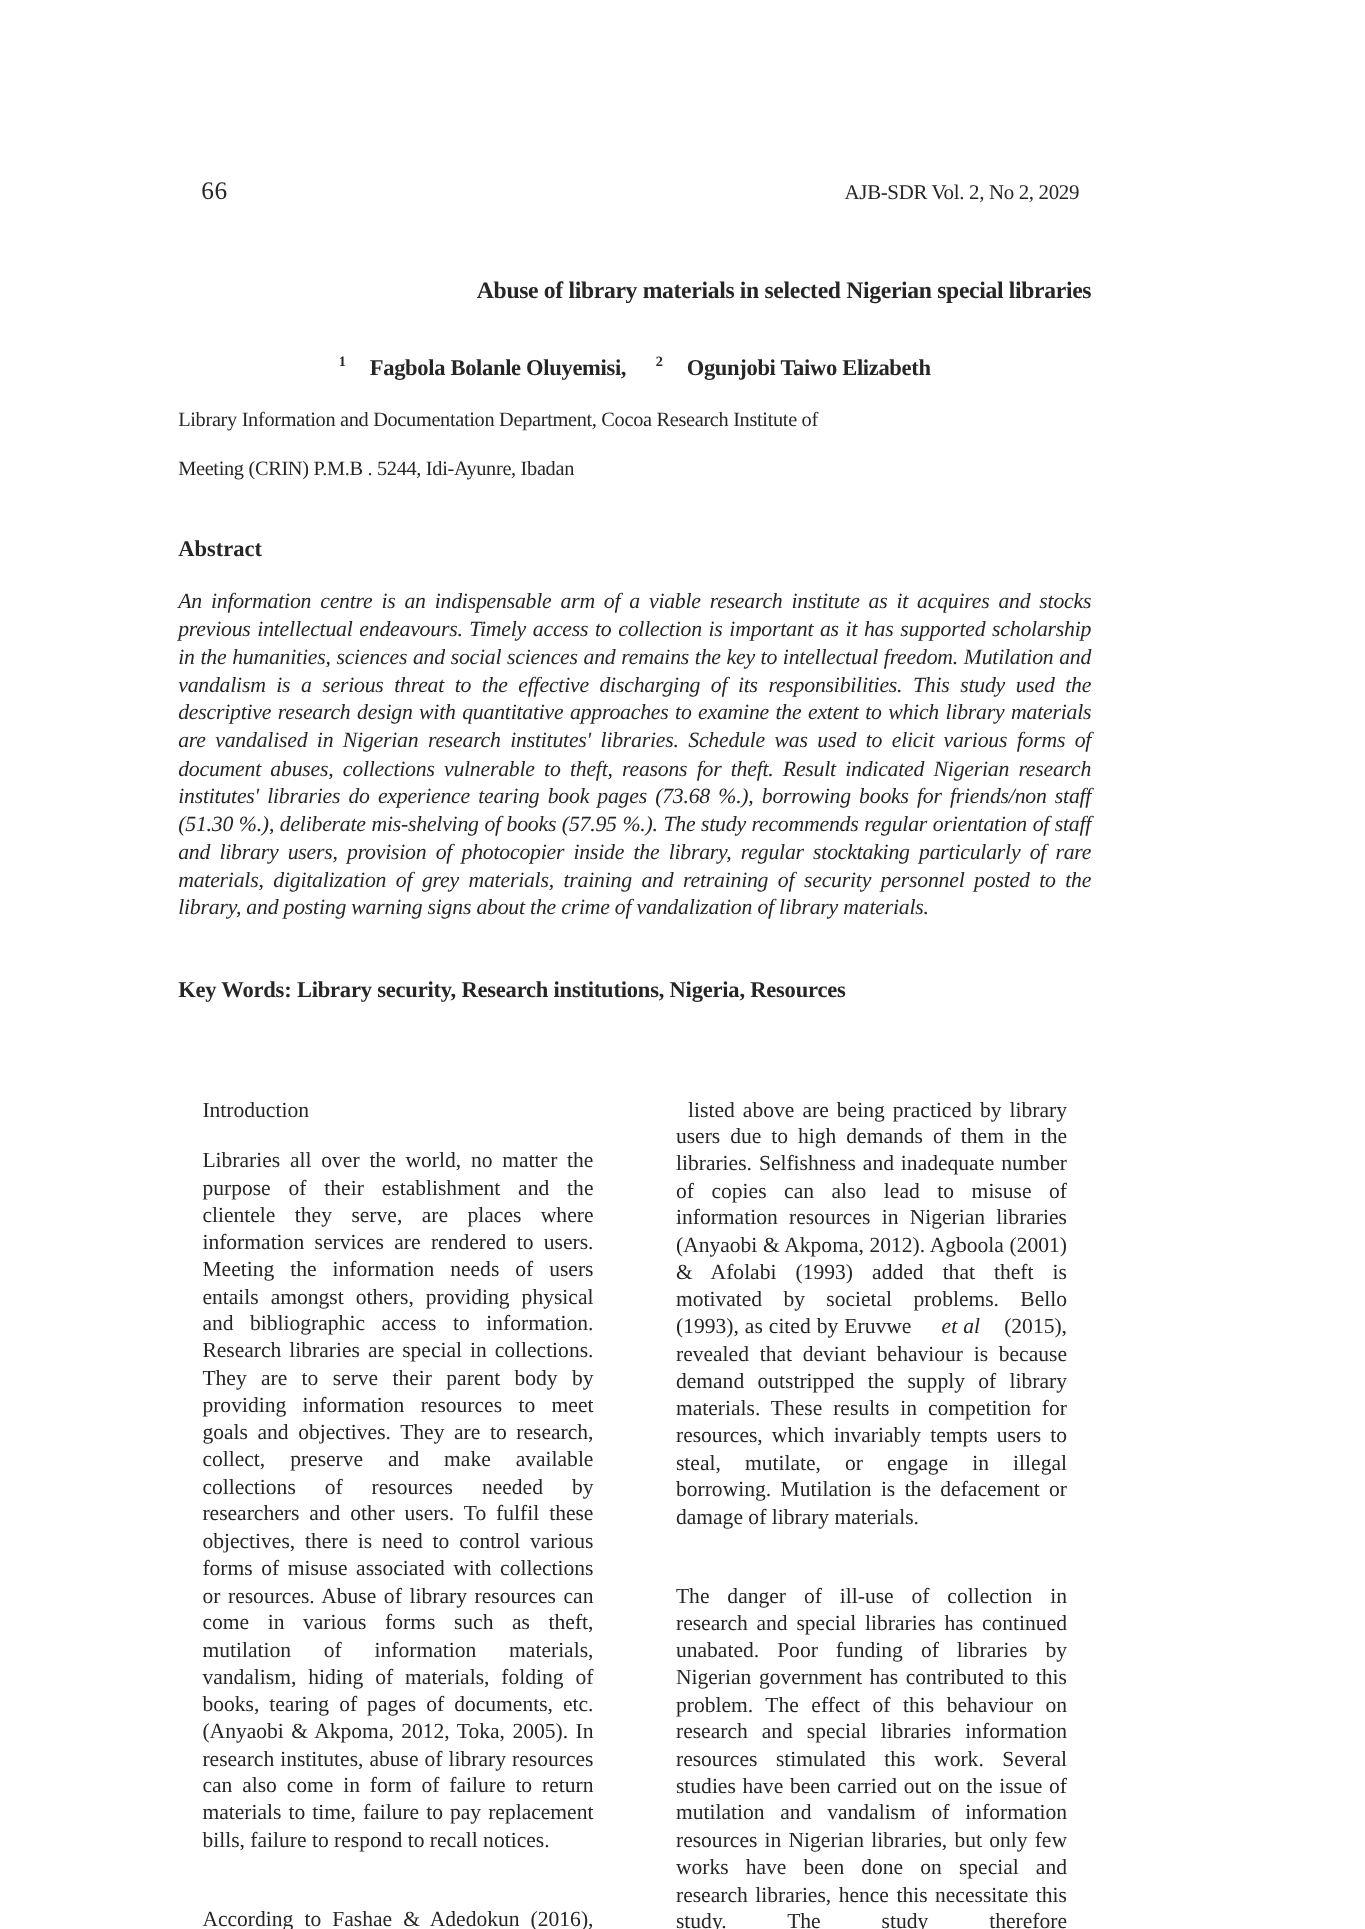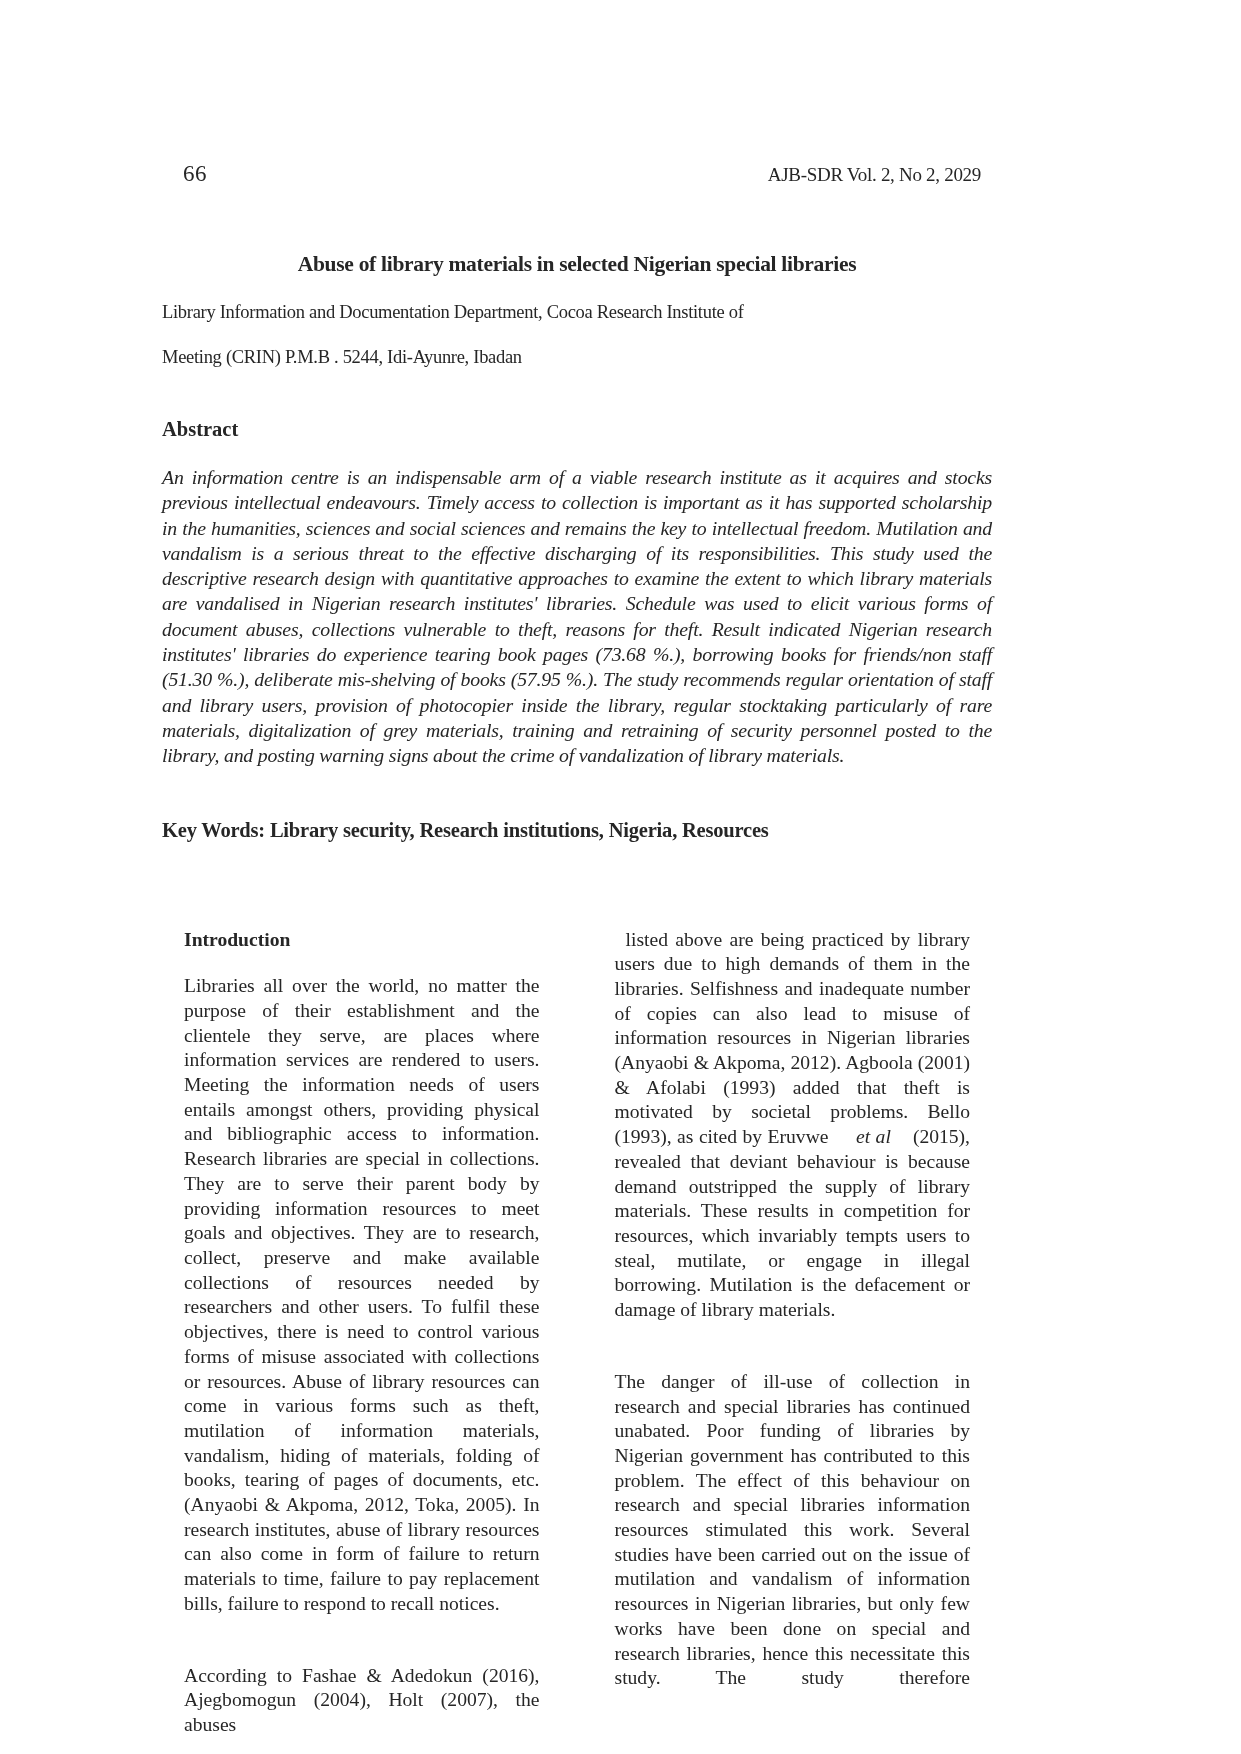--- a/index.html
+++ b/index.html
@@ -32,21 +32,21 @@
     font-size: 23px;
     margin-left: 10px;
     letter-spacing: 0.5px;
   }
   .journal-ref {
     font-size: 19px;
     letter-spacing: -0.3px;
   }
   .article-title {
     margin-top: 32px;
-    text-align: center;
+    text-align: right;
     font-size: 21.5px;
     font-weight: bold;
     letter-spacing: -0.3px;
   }
   .authors-line {
     margin-top: 25px;
     text-align: center;
     font-size: 20.5px;
     font-weight: bold;
     letter-spacing: -0.3px;
@@ -88,39 +88,40 @@
     gap: 31px;
   }
   .col {
     flex: 1;
     font-size: 19.6px;
     line-height: 24.7px;
     text-align: justify;
   }
   .intro-heading {
     font-size: 19.6px;
-    font-weight: bold;
+    font-weight: normal;
   }
   .col p.para-gap { margin-top: 25px; }
   .justify-last { text-align-last: justify; }
   .inline-italic { font-style: italic; margin-top: 10px; }
 </style>
 </head>
 <body>
 
 <div class="page">
   <div class="content">
 
     <div class="page-header">
       <span class="page-number">66</span>
       <span class="journal-ref">AJB-SDR Vol. 2, No 2, 2029</span>
     </div>
 
     <h1 class="article-title">Abuse of library materials in selected Nigerian special libraries</h1>
 
+    <p class="authors-line"><sup>1</sup><span>Fagbola Bolanle Oluyemisi, </span><sup>2</sup><span>Ogunjobi Taiwo Elizabeth</span></p>
 
     <p class="affiliation first">Library Information and Documentation Department,  Cocoa Research Institute of</p>
     <p class="affiliation">Meeting (CRIN) P.M.B . 5244, Idi-Ayunre, Ibadan</p>
 
     <h2 class="abstract-heading">Abstract</h2>
     <p class="abstract-body">An information centre is an indispensable arm of a viable research institute as it acquires and stocks previous intellectual endeavours. Timely access to collection is important as it has supported scholarship in the humanities, sciences and social sciences and remains the key to intellectual freedom. Mutilation and vandalism is a serious threat to the effective discharging of its responsibilities. This study used the descriptive research design with quantitative approaches to examine the extent to which library materials are vandalised in Nigerian research institutes' libraries. Schedule was used to elicit various forms of document abuses, collections vulnerable to theft, reasons for theft. Result indicated Nigerian research institutes' libraries do experience tearing book pages (73.68 %.), borrowing books for friends/non staff (51.30 %.), deliberate mis-shelving of books (57.95 %.). The study recommends regular orientation of staff and library users, provision of photocopier inside the library, regular stocktaking particularly of rare materials, digitalization of grey materials, training and retraining of security personnel posted to the library, and posting warning signs about the crime of vandalization of library materials.</p>
 
     <p class="keywords-line">Key Words: Library security, Research institutions, Nigeria, Resources</p>
 
     <div class="columns">

